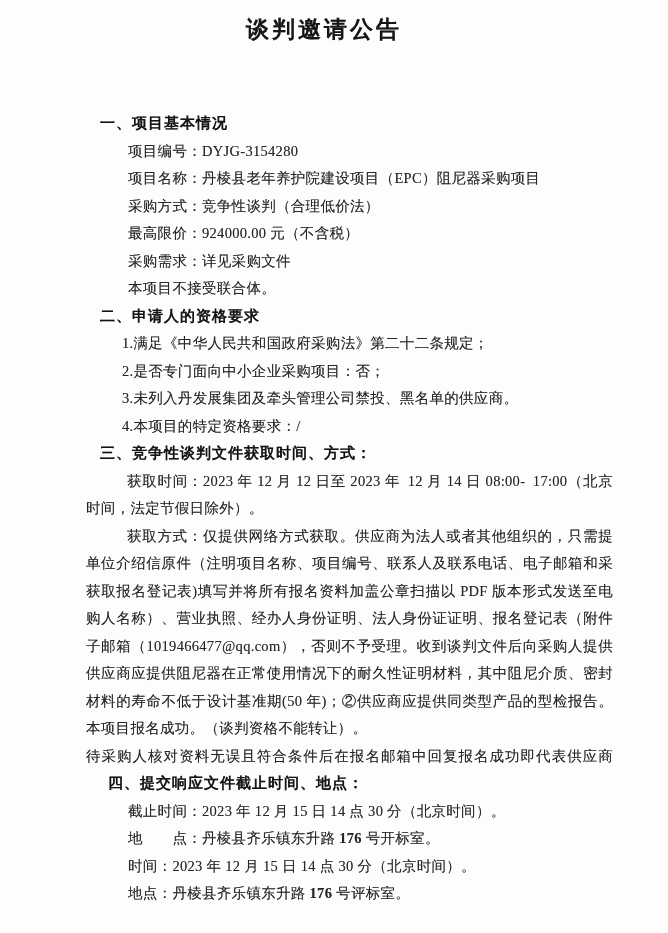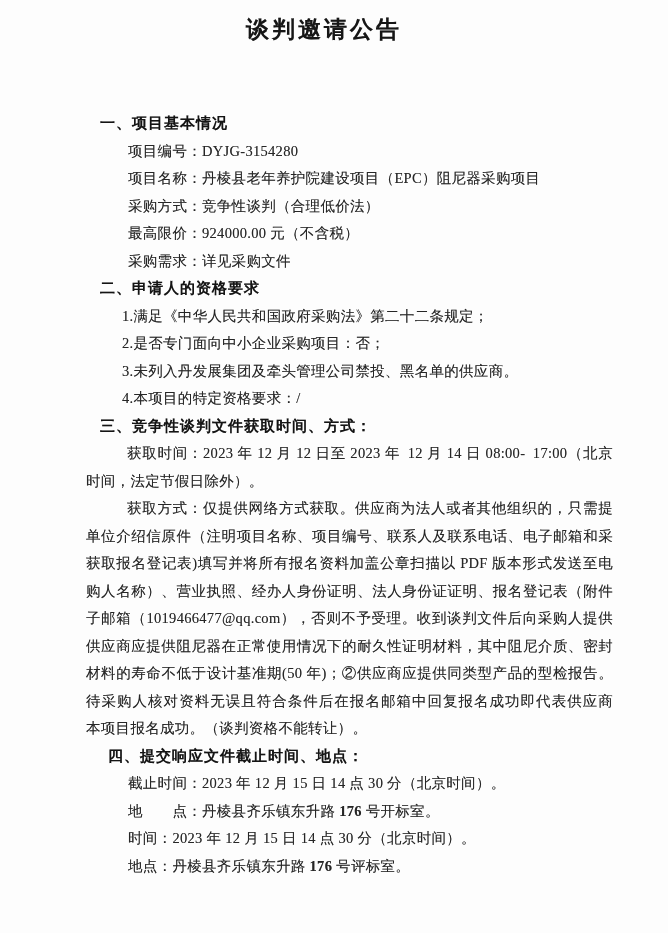--- a/index.html
+++ b/index.html
@@ -70,39 +70,40 @@
   <div class="doc-title">谈判邀请公告</div>
 
   <div class="content">
 
     <div class="line heading">一、项目基本情况</div>
     <div class="line item">项目编号：DYJG-3154280</div>
     <div class="line item">项目名称：丹棱县老年养护院建设项目（EPC）阻尼器采购项目</div>
     <div class="line item">采购方式：竞争性谈判（合理低价法）</div>
     <div class="line item">最高限价：924000.00 元（不含税）</div>
     <div class="line item">采购需求：详见采购文件</div>
+    <div class="line item">本项目不接受联合体。</div>
 
     <div class="line heading">二、申请人的资格要求</div>
     <div class="line num">1.满足《中华人民共和国政府采购法》第二十二条规定；</div>
     <div class="line num">2.是否专门面向中小企业采购项目：否；</div>
     <div class="line num">3.未列入丹发展集团及牵头管理公司禁投、黑名单的供应商。</div>
     <div class="line num">4.本项目的特定资格要求：/</div>
 
     <div class="line heading">三、竞争性谈判文件获取时间、方式：</div>
     <div class="line para-first jline">获取时间：2023 年 12 月 12 日至 2023 年 12 月 14 日 08:00- 17:00（北京</div>
     <div class="line flush">时间，法定节假日除外）。</div>
     <div class="line para-first jline">获取方式：仅提供网络方式获取。供应商为法人或者其他组织的，只需提供</div>
     <div class="line flush jline">单位介绍信原件（注明项目名称、项目编号、联系人及联系电话、电子邮箱和采</div>
     <div class="line flush jline">获取报名登记表)填写并将所有报名资料加盖公章扫描以 PDF 版本形式发送至电</div>
     <div class="line flush jline">购人名称）、营业执照、经办人身份证明、法人身份证证明、报名登记表（附件</div>
     <div class="line flush jline">子邮箱（1019466477@qq.com），否则不予受理。收到谈判文件后向采购人提供①</div>
     <div class="line flush jline">供应商应提供阻尼器在正常使用情况下的耐久性证明材料，其中阻尼介质、密封</div>
     <div class="line flush jline">材料的寿命不低于设计基准期(50 年)；②供应商应提供同类型产品的型检报告。</div>
+    <div class="line flush">本项目报名成功。（谈判资格不能转让）。</div>
     <div class="line flush jline">待采购人核对资料无误且符合条件后在报名邮箱中回复报名成功即代表供应商</div>
-    <div class="line flush">本项目报名成功。（谈判资格不能转让）。</div>
 
     <div class="line heading h45">四、提交响应文件截止时间、地点：</div>
     <div class="line item">截止时间：2023 年 12 月 15 日 14 点 30 分（北京时间）。</div>
     <div class="line item"><span>地　　点：丹棱县齐乐镇东升路 </span><span class="bold-num">176</span><span> 号开标室。</span></div>
 
     <div class="line item">时间：2023 年 12 月 15 日 14 点 30 分（北京时间）。</div>
     <div class="line item"><span>地点：丹棱县齐乐镇东升路 </span><span class="bold-num">176</span><span> 号评标室。</span></div>
 
   </div>
 </div>

